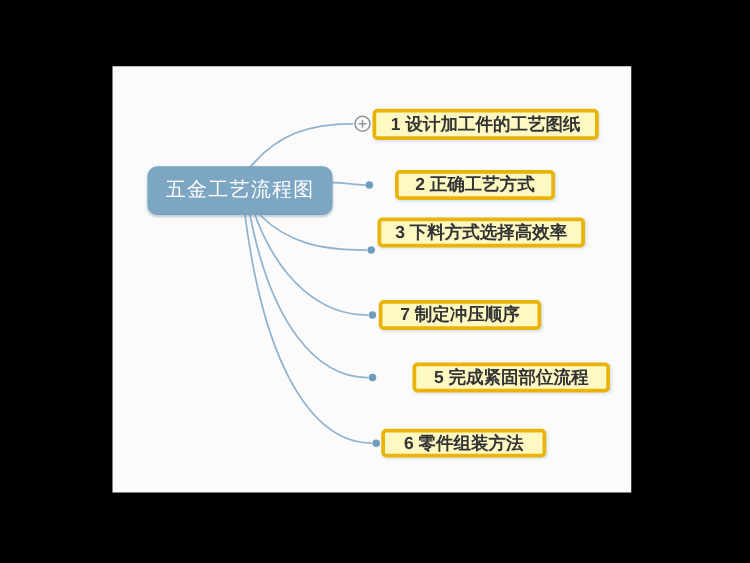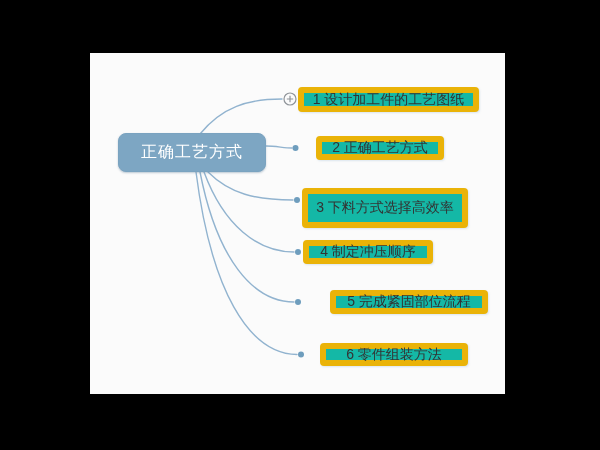--- a/index.html
+++ b/index.html
@@ -32,36 +32,37 @@
     color: #ffffff;
     font-size: 16px;
     letter-spacing: 1px;
     display: flex; align-items: center; justify-content: center;
     white-space: nowrap;
     box-shadow: 0 1px 2px rgba(110,140,165,0.45);
     cursor: pointer;
   }
   .branch {
     position: absolute;
-    background: #14b8a6;
-    border: 6px solid #eab308;
+    background: #fef9c3;
+    border: 3px solid #eab308;
     border-radius: 4px;
     color: #333333;
     font-size: 14px;
     display: flex; align-items: center; justify-content: center;
     white-space: nowrap;
     box-shadow: 1px 1px 2px rgba(160,190,215,0.35);
     cursor: pointer;
+    font-weight: bold;
   }
   .b1 { left: 208px; top: 34px;  width: 181px; height: 25px; }
   .b2 { left: 210px; top: 83px;  width: 128px; height: 24px; margin-left: 16px; }
-  .b3 { left: 212px; top: 135px; width: 166px; height: 40px; }
+  .b3 { left: 212px; top: 121px; width: 166px; height: 24px; }
   .b4 { left: 213px; top: 187px; width: 130px; height: 24px; }
   .b5 { left: 212px; top: 237px; width: 158px; height: 24px; margin-left: 28px; }
-  .b6 { left: 230px; top: 290px; width: 148px; height: 23px; }
+  .b6 { left: 215px; top: 290px; width: 132px; height: 23px; }
   .plus-toggle {
     position: absolute;
     left: 193px; top: 39px;
     width: 14px; height: 14px;
     cursor: pointer;
   }
 </style>
 </head>
 <body>
 
@@ -81,22 +82,22 @@
     <circle cx="211" cy="301.5" r="3" fill="#6e9dbd"></circle>
   </svg>
 
   <div class="plus-toggle">
     <svg width="14" height="14" viewBox="0 0 14 14" xmlns="http://www.w3.org/2000/svg">
       <circle cx="7" cy="7" r="6" stroke-width="1.2" fill="#fbfbfb" stroke="#8f9499"></circle>
       <path d="M3.8 7 H10.2 M7 3.8 V10.2" stroke-width="1.2" fill="none" stroke="#8f9499"></path>
     </svg>
   </div>
 
-  <div class="root-node">正确工艺方式</div>
+  <div class="root-node">五金工艺流程图</div>
 
   <div class="branch b1">1 设计加工件的工艺图纸</div>
   <div class="branch b2">2 正确工艺方式</div>
   <div class="branch b3">3 下料方式选择高效率</div>
-  <div class="branch b4">4 制定冲压顺序</div>
+  <div class="branch b4">7 制定冲压顺序</div>
   <div class="branch b5">5 完成紧固部位流程</div>
   <div class="branch b6">6 零件组装方法</div>
 
 </div>
 
 </body></html>

